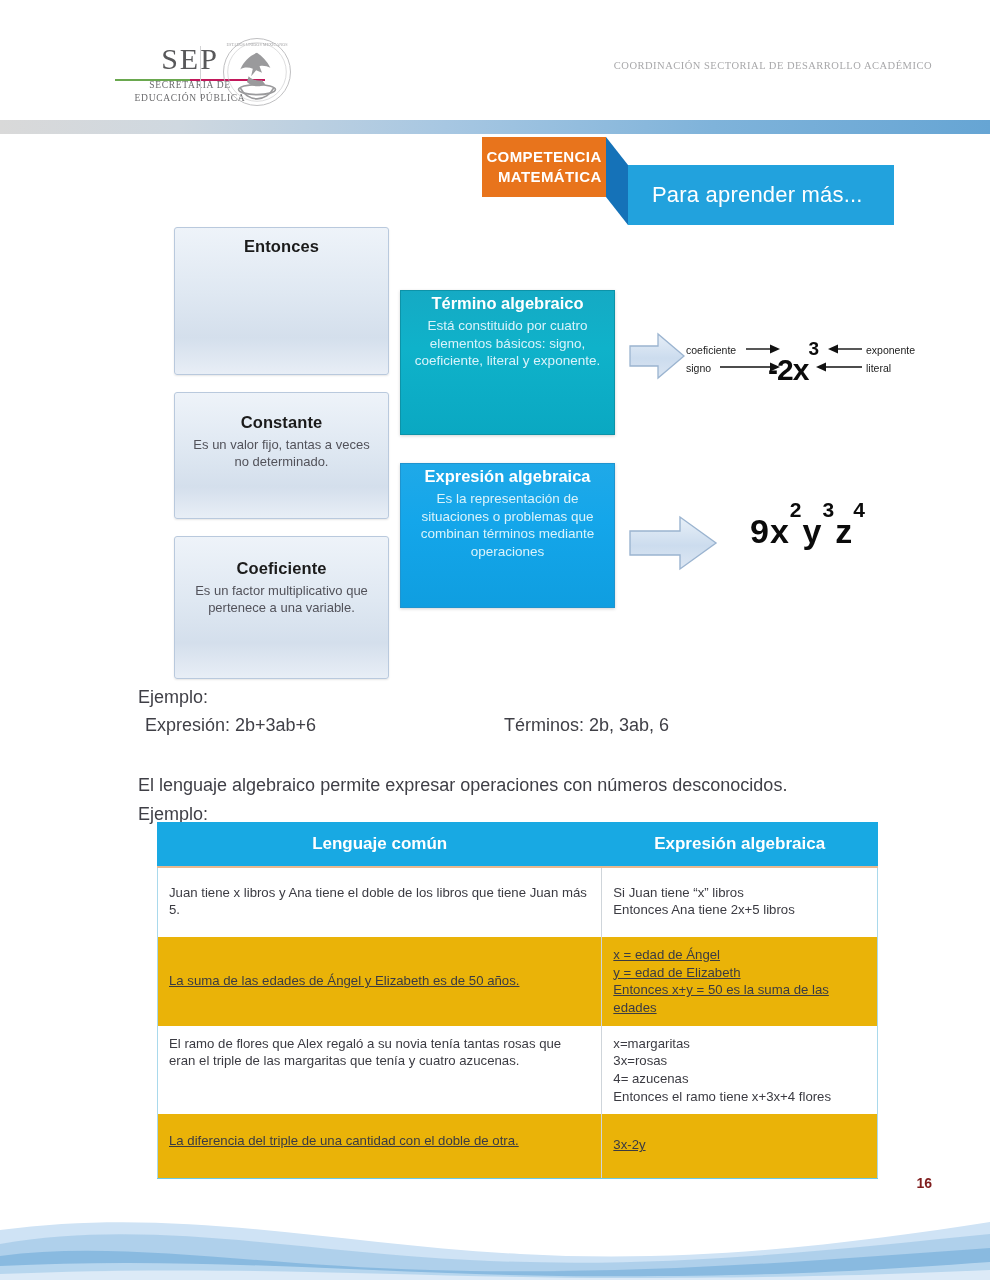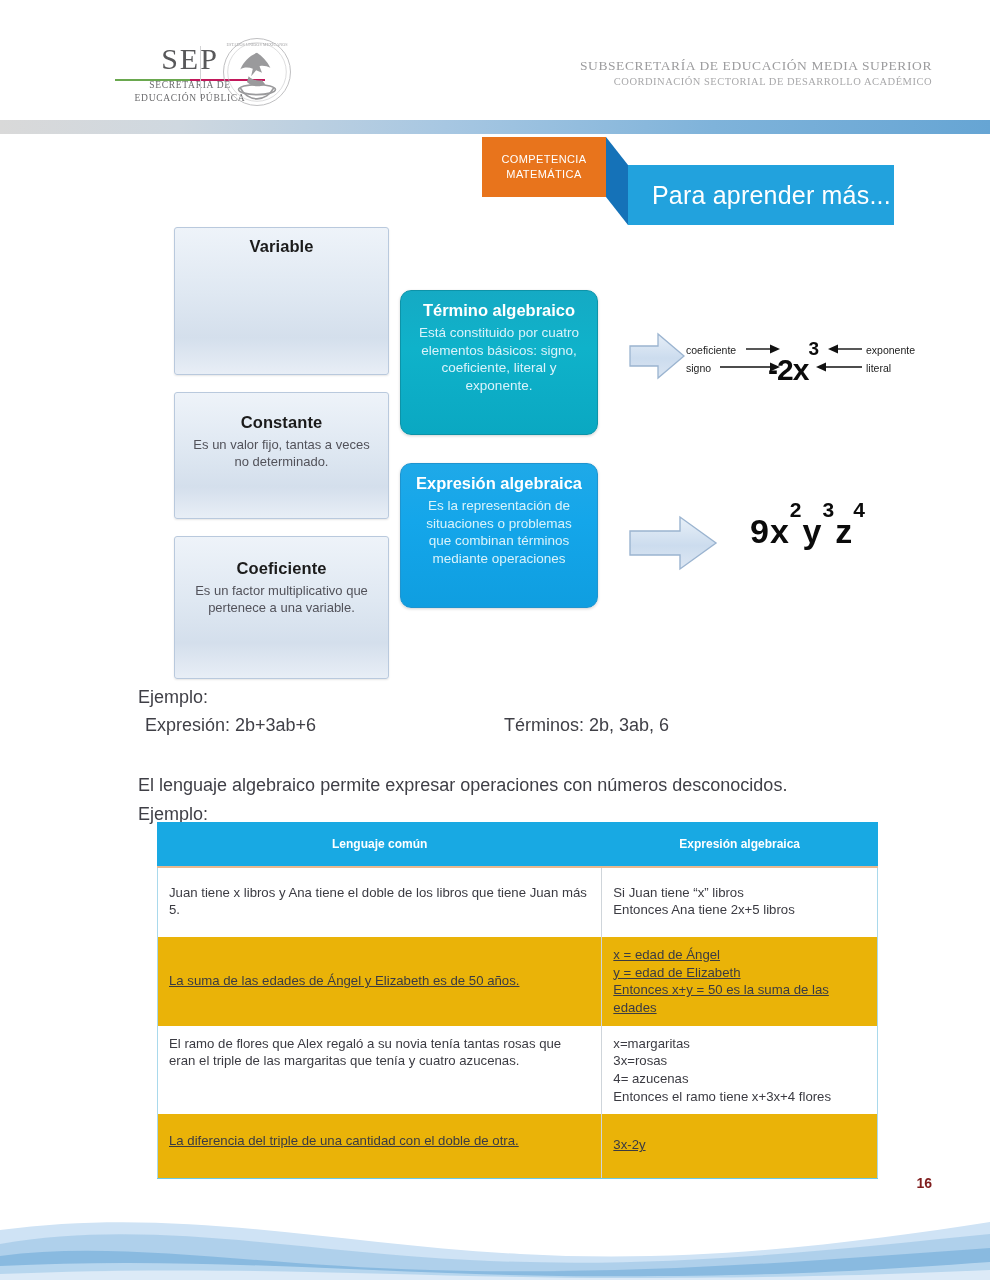--- a/index.html
+++ b/index.html
@@ -42,34 +42,34 @@
 
   
   .banner { position:absolute; left:482px; top:137px; }
   .banner-orange {
     position:absolute; left:0; top:0; width:124px; height:60px;
     background:#e8741c; z-index:3;
     display:flex; align-items:center; justify-content:center;
     text-align:center;
   }
   .banner-orange span {
-    color:#fff; font-size:11px; font-weight:normal; letter-spacing:.4px; line-height:1.35;
+    color:#fff; font-size:15px; font-weight:bold; letter-spacing:.4px; line-height:1.35;text-align:right;
   }
   .banner-fold {
     position:absolute; left:124px; top:0; width:22px; height:88px; z-index:2;
     background:#1572b8;
     clip-path: polygon(0 0, 100% 28px, 100% 88px, 0 60px);
   }
   .banner-blue {
     position:absolute; left:146px; top:28px; width:266px; height:60px;
     background:#22a2dd; z-index:1;
     display:flex; align-items:center;
   }
   .banner-blue span {
-    color:#fff; font-size:25px; font-weight:400; padding-left:24px; letter-spacing:.2px;
+    color:#fff; font-size:22px; font-weight:400; padding-left:24px; letter-spacing:.2px;
   }
 
   
   .gbox {
     position:absolute; left:174px; width:215px;
     background:linear-gradient(to bottom,#eef3f9 0%,#dfe8f2 45%,#d4dfec 75%,#e8eef6 100%);
     border:1px solid #b9c9dd;
     border-radius:3px;
     box-shadow:0 1px 2px rgba(0,0,0,.10);
     padding:9px 13px 11px;
@@ -78,24 +78,24 @@
   .gbox .t {
     font-size:16.5px; font-weight:bold; color:#1b1b1b; margin-bottom:5px; letter-spacing:.1px;
   }
   .gbox .d { font-size:13px; color:#52525a; line-height:1.28; }
   #box-variable   { top:227px; height:148px; }
   #box-constante  { top:392px; height:127px; padding-top:20px; }
   #box-coeficiente{ top:536px; height:143px; padding-top:22px; }
 
   
   .tbox {
-    position:absolute; left:400px; width:198px;
-    border-radius:11px;
+    position:absolute; left:400px; width:215px;
+    border-radius:0;
     box-shadow:0 1px 3px rgba(0,0,0,.18);
-    padding:10px 13px 12px;
+    padding:3px 13px 12px;
     text-align:center;
   }
   .tbox .t { font-size:16.5px; font-weight:bold; color:#ffffff; margin-bottom:4px; }
   .tbox .d { font-size:13.5px; color:#d9f3fb; line-height:1.3; }
   #box-termino {
     top:290px; height:145px;
     background:linear-gradient(to bottom,#15aac4 0%,#0fb2ca 40%,#0aa8c2 100%);
     border:1px solid #0d93a8;
   }
   #box-expresion {
@@ -131,21 +131,21 @@
   .ptext { position:absolute; font-size:18px; color:#3f3f46; }
   #txt-ejemplo1 { left:138px; top:687px; }
   #txt-expresion { left:145px; top:715px; }
   #txt-terminos  { left:504px; top:715px; }
   #txt-lenguaje  { left:138px; top:775px; }
   #txt-ejemplo2  { left:138px; top:804px; }
 
   
   .tbl { position:absolute; left:157px; top:822px; width:721px; border-collapse:collapse; }
   .tbl th {
-    background:#18a9e3; color:#fff; font-size:12px; font-weight:bold;
+    background:#18a9e3; color:#fff; font-size:17px; font-weight:bold;
     height:44px; text-align:center; border:1px solid #18a9e3;
   }
   .tbl th.c1 { width:445px; }
   .tbl th.c2 { width:276px; }
   .tbl td {
     font-size:13.2px; color:#3b3b42; line-height:1.34;
     padding:9px 11px; vertical-align:middle;
     border-left:1px solid #cfd5da; border-right:1px solid #cfd5da;
   }
   .tbl tr.alt td { background:#eab308;text-decoration:underline; }
@@ -188,40 +188,39 @@
       <g fill="#9a9a9c">
         <path d="M50 20 C56 24 62 30 66 38 C62 36 57 35 53 36 L56 44 L49 41 L43 48 L45 39 C40 37 34 37 30 40 C34 30 42 23 50 20 Z"></path>
         <path d="M40 48 C44 52 50 54 56 53 L60 58 C52 62 43 60 38 55 Z"></path>
         <ellipse cx="50" cy="64" rx="22" ry="6" fill="none" stroke="#9a9a9c" stroke-width="2"></ellipse>
         <path d="M30 62 C34 70 42 75 50 75 C58 75 66 70 70 62" fill="none" stroke="#9a9a9c" stroke-width="2"></path>
       </g>
       <text x="50" y="12" font-size="5" fill="#a5a5a7" text-anchor="middle" font-family="Liberation Serif, serif">ESTADOS UNIDOS MEXICANOS</text>
     </svg>
 
     <div class="right-head">
-      <div class="rh1">SUBSECRETARÍA DE EDUCACIÓN MEDIA SUPERIOR</div>
       <div class="rh2">COORDINACIÓN SECTORIAL DE DESARROLLO ACADÉMICO</div>
     </div>
   </div>
 
   <div class="topbar"></div>
 
   <div class="banner">
     <div class="banner-orange">
       <span style="white-space:pre-line">COMPETENCIA
 MATEMÁTICA</span>
     </div>
     <div class="banner-fold"></div>
     <div class="banner-blue">
       <span>Para aprender más...</span>
     </div>
   </div>
 
   <div class="gbox" id="box-variable">
-    <div class="t">Variable</div>
+    <div class="t">Entonces</div>
   </div>
 
   <div class="gbox" id="box-constante">
     <div class="t">Constante</div>
     <div class="d">Es un valor fijo, tantas a veces no determinado.</div>
   </div>
 
   <div class="gbox" id="box-coeficiente">
     <div class="t">Coeficiente</div>
     <div class="d">Es un factor multiplicativo que pertenece a una variable.</div>

